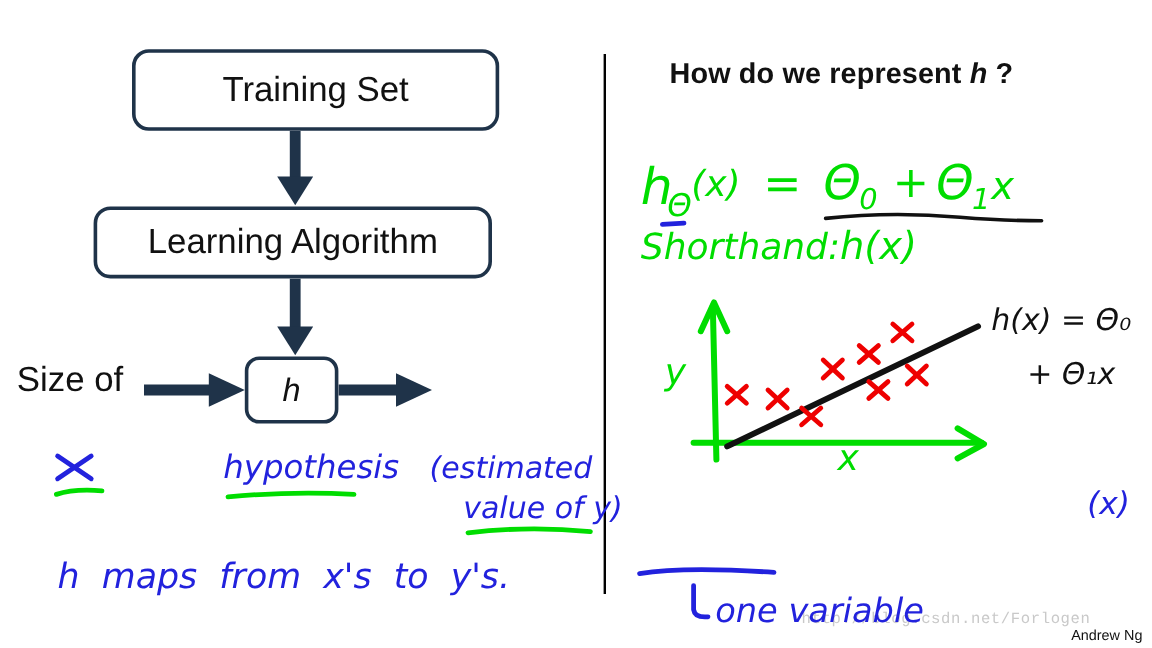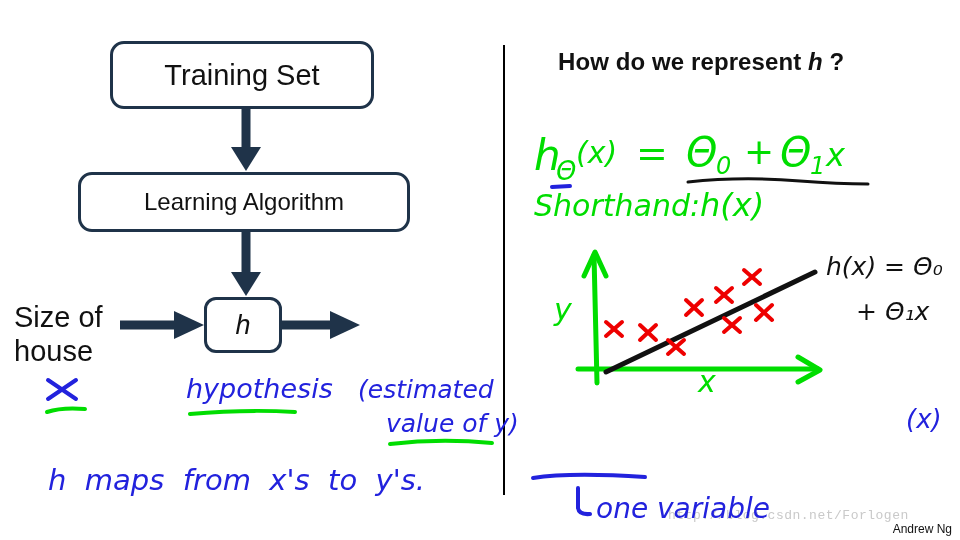--- a/index.html
+++ b/index.html
@@ -23,26 +23,26 @@
     border: 3px solid #1f3349;
     border-radius: 14px;
     background: #ffffff;
     display: flex;
     align-items: center;
     justify-content: center;
     color: #111111;
     font-family: "Liberation Sans", sans-serif;
   }
   #box-training {
-    left: 110px; top: 41px; width: 264px; height: 68px;
+    left: 110px; top: 41px; width: 306px; height: 68px;
     font-size: 29px;
   }
   #box-learning {
     left: 78px; top: 172px; width: 332px; height: 60px;
-    font-size: 24px;
+    font-size: 29px;
   }
   #box-h {
     left: 204px; top: 297px; width: 78px; height: 56px;
     border-radius: 12px;
     font-size: 27px;
     font-style: italic;
   }
 
   
   .arrow { position: absolute; }
@@ -165,21 +165,20 @@
 
   <div class="arrow" style="left:282px; top:308px;">
     <svg width="80" height="34" viewBox="0 0 80 34">
       <path d="M0 17 L54 17" stroke="#1f3349" stroke-width="9" fill="none"></path>
       <path d="M48 3 L78 17 L48 31 Z" fill="#1f3349"></path>
     </svg>
   </div>
 
   <div class="txt" id="label-size">
     <span>Size of</span>
-    <span class="l2">house</span>
   </div>
 
 
   <div id="divider"></div>
 
   <div class="txt" id="title-represent">
     <span>How do we represent </span><i>h</i><span> ?</span>
   </div>
 
 

